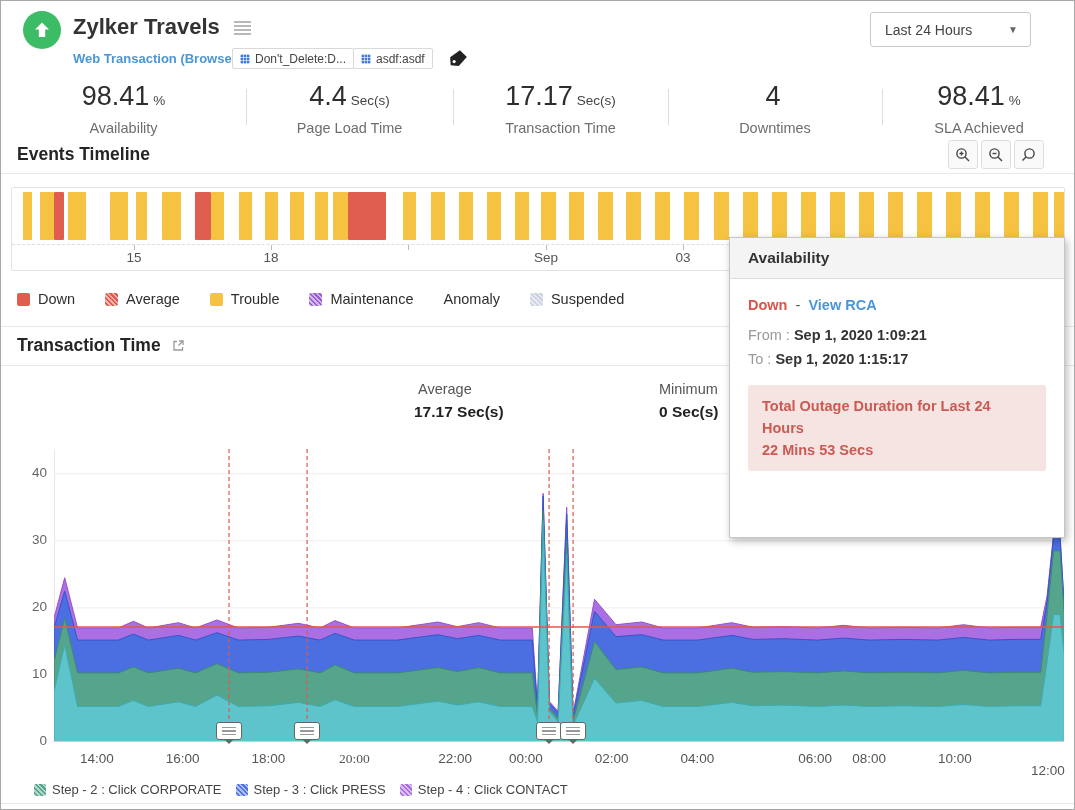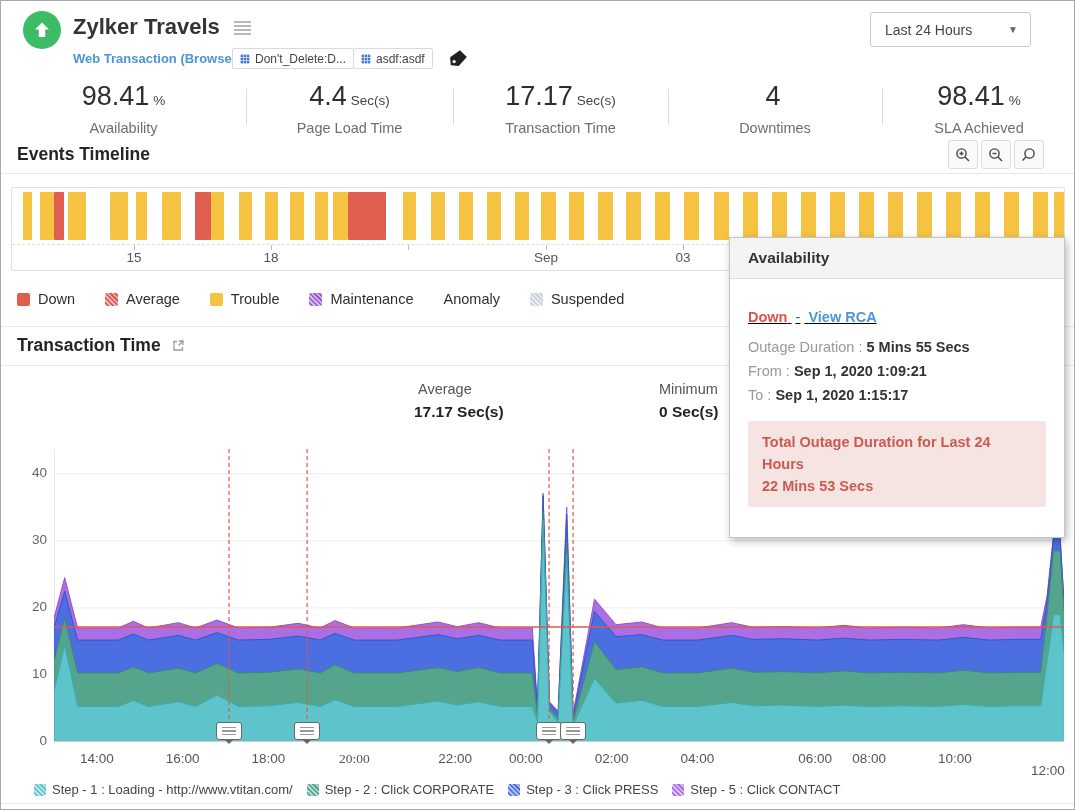--- a/index.html
+++ b/index.html
@@ -76,21 +76,21 @@
   .steps-legend { position: absolute; left: 33px; top: 781px; display: flex; gap: 14px; align-items: center; }
   .steps-legend .leg-item { font-size: 13px; color: #444; }
   .steps-legend .leg-sw { width: 12px; height: 12px; margin-right: 6px; }
 
   
   .tip { position: absolute; left: 728px; top: 236px; width: 336px; height: 301px; background: #fff;
          border: 1px solid #c5c5c5; box-shadow: 2px 3px 8px rgba(0,0,0,.28); z-index: 30; }
   .tip-h { background: #f4f4f4; border-bottom: 1px solid #ddd; padding: 11px 18px; font-size: 15.5px;
            font-weight: 600; color: #333; }
   .tip-b { padding: 14px 18px; font-size: 14.5px; }
-  .tip-l1 { font-weight: 700; margin-bottom: 10px; margin-top: 16px; text-decoration: underline; }
+  .tip-l1 { font-weight: 700; margin-bottom: 10px; margin-top: 4px; }
   .tip-l1 .red { color: #d9534f; }
   .tip-l1 .dash { color: #555; font-weight: 400; margin: 0 4px; }
   .tip-l1 .rca { color: #4b96d6; text-decoration: none; cursor: pointer; }
   .tip-row { line-height: 24px; color: #999; }
   .tip-row b { color: #333; font-weight: 700; }
   .tip-pink { margin-top: 14px; background: #f6e4e3; border-radius: 2px; padding: 10px 14px;
               color: #cb5a52; font-weight: 600; font-size: 14.5px; line-height: 22px; }
 </style>
 </head>
 <body>
@@ -276,34 +276,30 @@
   </span>
   <div class="divider" style="top:364px"></div>
 
   <div class="stat2-label" style="left:417px; top:380px">Average</div>
   <div class="stat2-value" style="left:413px; top:402px">17.17 Sec(s)</div>
   <div class="stat2-label" style="left:658px; top:380px">Minimum</div>
   <div class="stat2-value" style="left:658px; top:402px">0 Sec(s)</div>
 
   <div class="steps-legend">
       <div class="leg-item">
-        <span class="leg-sw pat" style="background: repeating-linear-gradient(45deg, rgba(255, 255, 255, 0.55) 0px, rgba(255, 255, 255, 0.55) 1.5px, transparent 1.5px, transparent 3.5px) rgb(94, 196, 203);"></span>
-        <span>Step - 1 : Loading - http://www.vtitan.com/</span>
-      </div>
-      <div class="leg-item">
         <span class="leg-sw pat" style="background: repeating-linear-gradient(45deg, rgba(255, 255, 255, 0.55) 0px, rgba(255, 255, 255, 0.55) 1.5px, transparent 1.5px, transparent 3.5px) rgb(85, 165, 140);"></span>
         <span>Step - 2 : Click CORPORATE</span>
       </div>
       <div class="leg-item">
         <span class="leg-sw pat" style="background: repeating-linear-gradient(45deg, rgba(255, 255, 255, 0.55) 0px, rgba(255, 255, 255, 0.55) 1.5px, transparent 1.5px, transparent 3.5px) rgb(75, 111, 224);"></span>
         <span>Step - 3 : Click PRESS</span>
       </div>
       <div class="leg-item">
         <span class="leg-sw pat" style="background: repeating-linear-gradient(45deg, rgba(255, 255, 255, 0.55) 0px, rgba(255, 255, 255, 0.55) 1.5px, transparent 1.5px, transparent 3.5px) rgb(171, 111, 227);"></span>
-        <span>Step - 5 : Click CONTACT</span>
+        <span>Step - 4 : Click CONTACT</span>
       </div>
     </div>
   <div class="divider" style="top:802px"></div>
 
 <svg width="1010" height="293" class="chart-svg">
       <line x1="0" y1="225.95194508009155" x2="1010" y2="225.95194508009155" stroke="#ededed" stroke-width="1"></line>
       <line x1="0" y1="158.90389016018307" x2="1010" y2="158.90389016018307" stroke="#ededed" stroke-width="1"></line>
       <line x1="0" y1="91.85583524027459" x2="1010" y2="91.85583524027459" stroke="#ededed" stroke-width="1"></line>
       <line x1="0" y1="24.807780320366135" x2="1010" y2="24.807780320366135" stroke="#ededed" stroke-width="1"></line>
       <line x1="0.5" y1="0" x2="0.5" y2="293" stroke="#e8e8e8" stroke-width="1"></line>
@@ -357,22 +353,20 @@
     </div>
     <div class="tip">
     <div class="tip-h">Availability</div>
     <div class="tip-b">
       <div class="tip-l1">
         <span class="red">Down</span>
         <span class="dash">-</span>
         <a class="rca">View RCA</a>
       </div>
       <div class="tip-row">
-        <span>Outage Duration : </span><b>5 Mins 55 Secs</b></div>
-      <div class="tip-row">
         <span>From : </span><b>Sep 1, 2020 1:09:21</b></div>
       <div class="tip-row">
         <span>To : </span><b>Sep 1, 2020 1:15:17</b></div>
       <div class="tip-pink">
         <div>Total Outage Duration for Last 24 Hours</div>
         <div>22 Mins 53 Secs</div>
       </div>
     </div>
   </div>
   </div>

